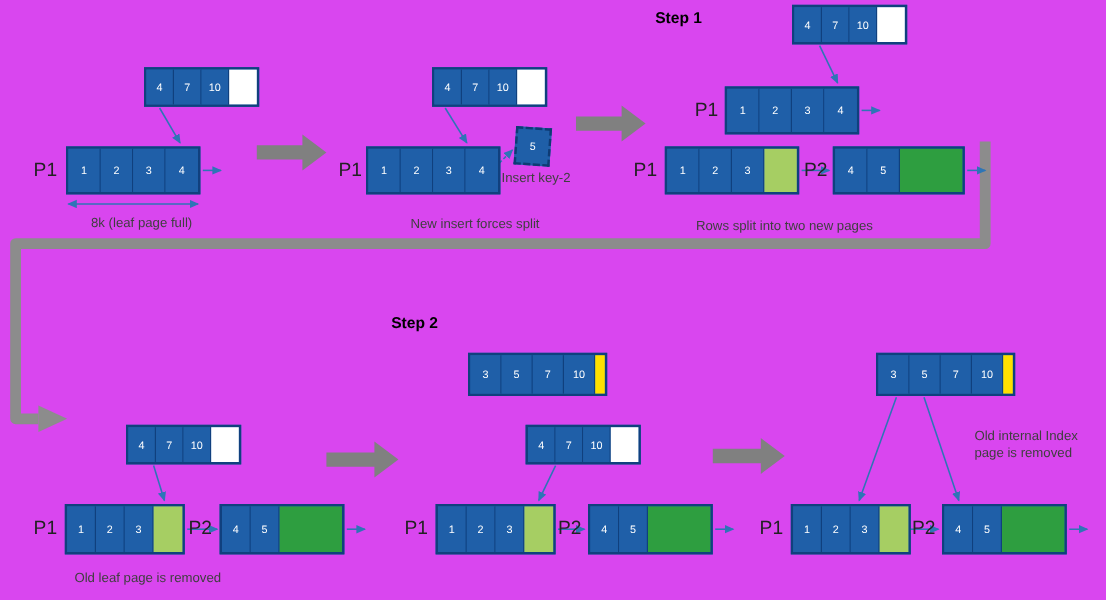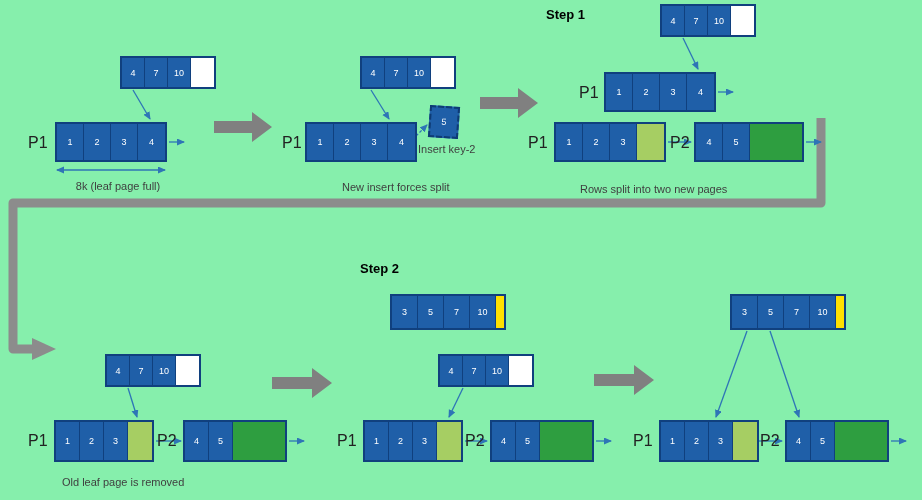--- a/index.html
+++ b/index.html
@@ -1,18 +1,18 @@
 <!DOCTYPE html>
 <html><head>
 <meta charset="utf-8">
 <style>
   html,body { margin:0; padding:0; background:#ffffff; }
   #canvas {
     position:relative; width:922px; height:500px; overflow:hidden;
-    font-family:"Liberation Sans", sans-serif; background:#86efac;
+    font-family:"Liberation Sans", sans-serif; background:#d946ef;
   }
   #arrow-layer { position:absolute; left:0; top:0; z-index:0; }
   .page {
     position:absolute; display:flex; align-items:stretch; z-index:2;
     background:#1F5FA8; border:2px solid #10407E; box-sizing:border-box;
   }
   .cell {
     box-sizing:border-box; flex:0 0 auto; display:flex; align-items:center; justify-content:center;
     font-size:9px; color:#ffffff; border-right:1px solid #10407E; background:#1F5FA8;
   }
@@ -143,21 +143,21 @@
       <span class="cell cell--green"></span>
     </div>
   <span class="lbl pn" style="left:670px; top:134px;">P2</span>
   <div class="page page--l" style="left:694px; top:122px;">
       <span class="cell">4</span>
       <span class="cell">5</span>
       <span class="cell cell--darkgreen"></span>
     </div>
   <span class="lbl caption" style="left:580px; top:183px;">Rows split into two new pages</span>
 
-  <span class="lbl step" style="left:360px; top:261px;">Step 2</span>
+  <span class="lbl step" style="left:326px; top:261px;">Step 2</span>
 
   <div class="page page--i" style="left:105px; top:354px;">
       <span class="cell">4</span>
       <span class="cell">7</span>
       <span class="cell">10</span>
       <span class="cell cell--empty"></span>
     </div>
   <span class="lbl pn" style="left:28px; top:432px;">P1</span>
   <div class="page page--m" style="left:54px; top:420px;">
       <span class="cell">1</span>
@@ -200,20 +200,21 @@
       <span class="cell cell--darkgreen"></span>
     </div>
 
   <div class="page page--n" style="left:730px; top:294px;">
       <span class="cell">3</span>
       <span class="cell">5</span>
       <span class="cell">7</span>
       <span class="cell">10</span>
       <span class="cell cell--yellow"></span>
     </div>
+  <span class="lbl note" style="left:812px; top:357px; width:108px;">Old internal Index page is removed</span>
   <span class="lbl pn" style="left:633px; top:432px;">P1</span>
   <div class="page page--m" style="left:659px; top:420px;">
       <span class="cell">1</span>
       <span class="cell">2</span>
       <span class="cell">3</span>
       <span class="cell cell--green"></span>
     </div>
   <span class="lbl pn" style="left:760px; top:432px;">P2</span>
   <div class="page page--m" style="left:785px; top:420px;">
       <span class="cell">4</span>

